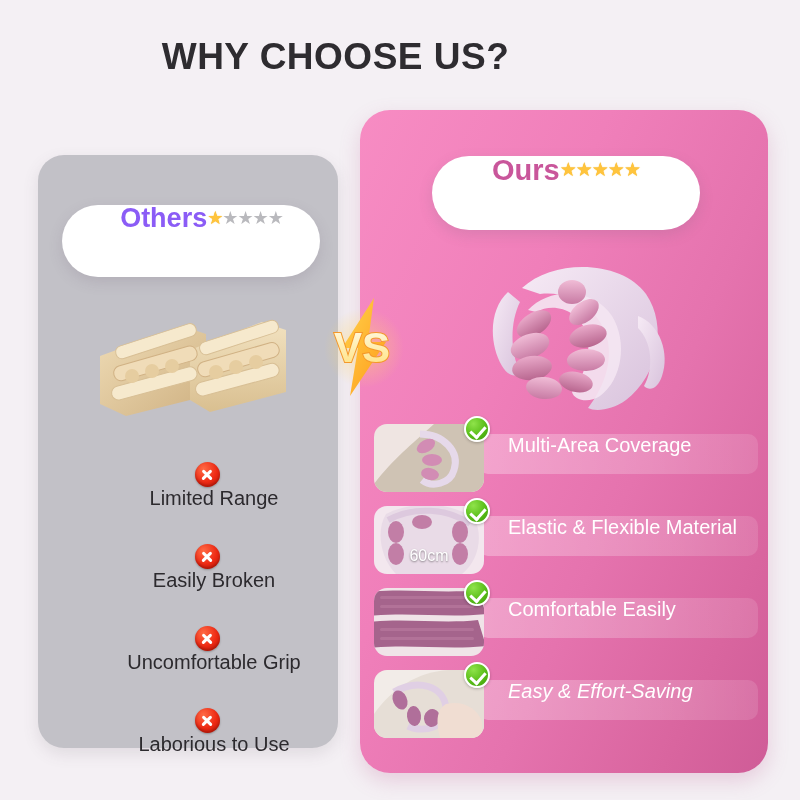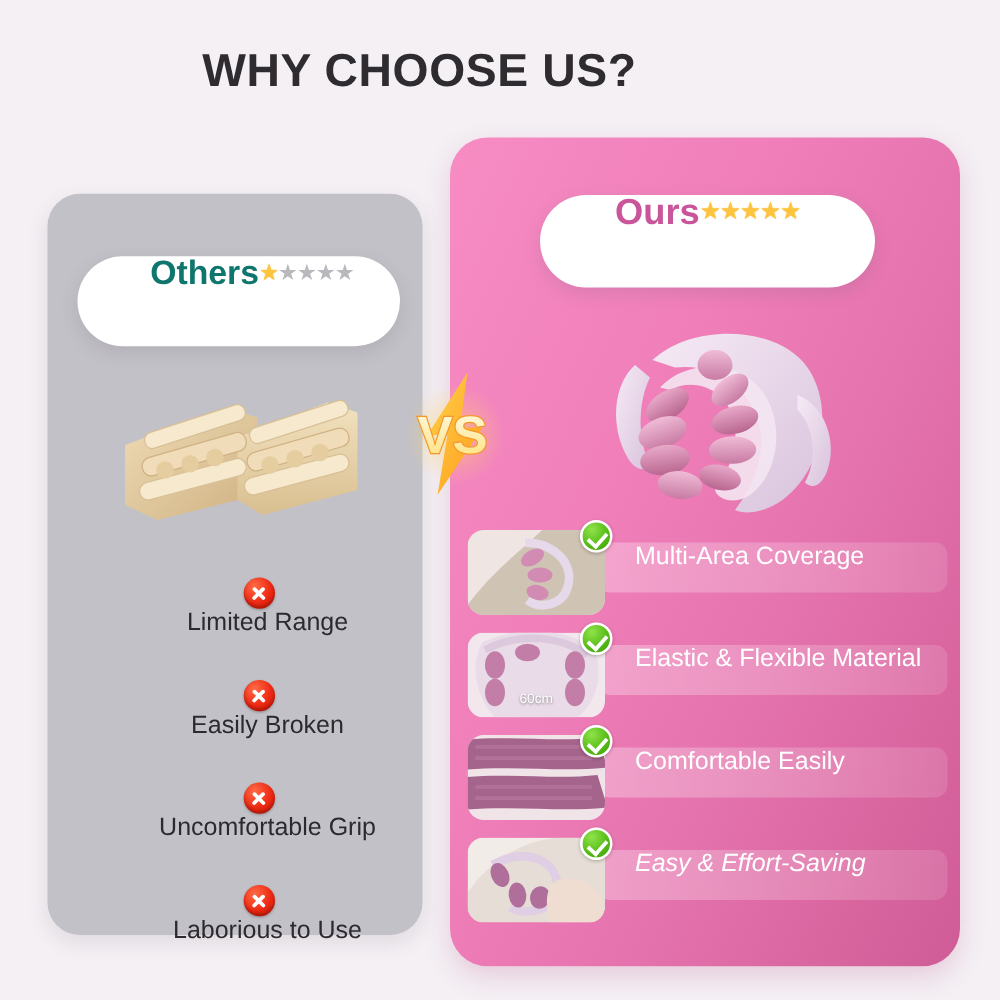--- a/index.html
+++ b/index.html
@@ -42,21 +42,21 @@
     background:#ffffff;
     border-radius:40px;
     display:flex; flex-direction:row;
     align-items:flex-start; justify-content:center;
     box-shadow:0 5px 14px rgba(110,95,115,.18);
   }
   #others-pill{ left:62px; top:205px; width:258px; height:72px; }
   #ours-pill  { left:432px; top:156px; width:268px; height:74px; }
 
   .pill-title{ font-size:27px; font-weight:bold; line-height:1; }
-  #others-pill .pill-title{ color:#0f766e;margin-left:21px; }
+  #others-pill .pill-title{ color:#8b5cf6;margin-left:21px; }
   #ours-pill   .pill-title{ color:#c9569b; font-size:29px; }
 
   .stars{ margin-top:4px; font-size:18px; letter-spacing:-1px; line-height:1; }
   .star{ display:inline-block; }
   .star.on { color:#ffc43d; text-shadow:0 0 1px #f0a800; }
   .star.off{ color:#b9b9bd; }
   #ours-pill .stars{ font-size:19px; }
 
   
   #vs-badge{
@@ -140,21 +140,21 @@
     background:linear-gradient(90deg,rgba(255,255,255,.30) 0%,rgba(255,255,255,.20) 60%,rgba(255,255,255,.12) 100%);
     border-radius:10px;
     display:flex; align-items:flex-start;
     padding-left:30px;
     color:#ffffff; font-size:20px;
     white-space:nowrap;
     z-index:1;
   }
   .thumb-cap{
     position:absolute; left:0; bottom:9px; width:100%;
-    text-align:center; color:#fff; font-size:11px;
+    text-align:center; color:#fff; font-size:16px;
     text-shadow:0 1px 2px rgba(0,0,0,.45);
   }
 </style>
 </head>
 <body>
 
 <div id="page-title">WHY CHOOSE US?</div>
 
 <div class="card" id="others-card"></div>
 

